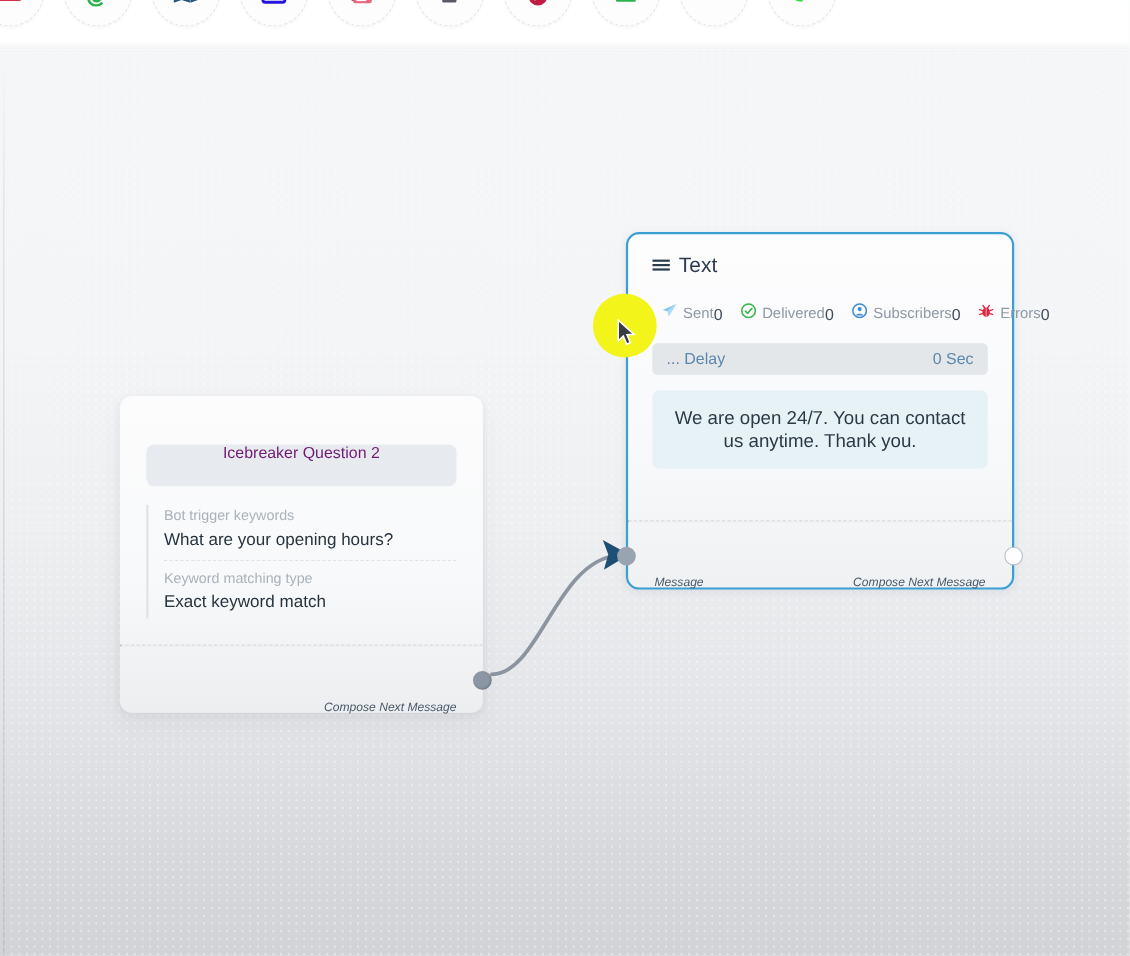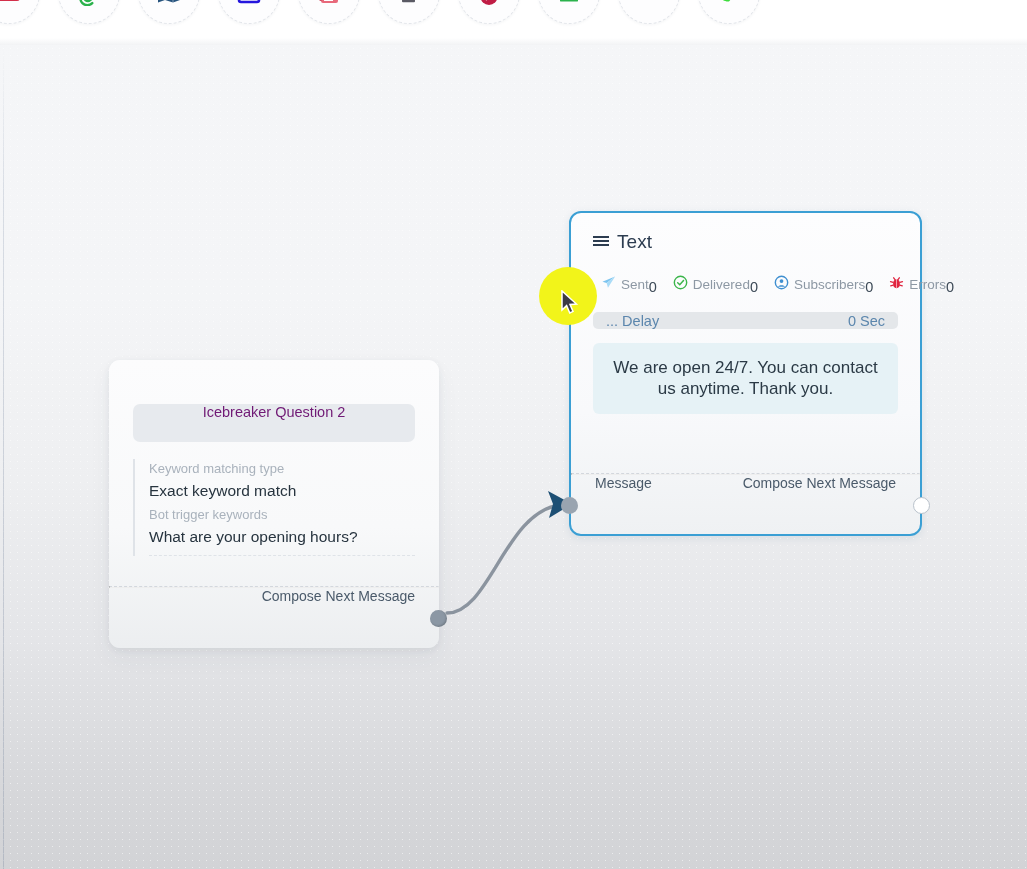--- a/index.html
+++ b/index.html
@@ -149,24 +149,25 @@
 
   .node-divider-dashed {
     border-top: 1px dashed #d3d7dd;
     margin: 0;
   }
 
   .node-footer {
     position: relative;
     height: 61px;
     display: flex;
-    align-items: flex-start;
+    align-items: flex-end;
     padding: 0 24px;
-    font-size: 14px;
+    font-size: 11px;
     color: #4a5a6a;
+    font-style: italic;
   }
   .node-footer .ft-left { flex: 0 0 auto; }
   .node-footer .ft-right { margin-left: auto; }
 
   
   .handle {
     position: absolute;
     width: 17px; height: 17px;
     border-radius: 50%;
   }
@@ -217,21 +218,21 @@
     white-space: nowrap;
   }
   .stat-val {
     margin-top: 6px;
     font-size: 14.5px;
     color: #3d4a57;
   }
 
   .delay-bar {
     margin-top: 17px;
-    height: 17px;
+    height: 29px;
     border-radius: 5px;
     background: #e4e7ea;
     display: flex;
     align-items: center;
     padding: 0 13px;
     font-size: 14.5px;
     color: #5b86ad;
   }
   .delay-bar .dl-right { margin-left: auto; }
 
@@ -402,27 +403,27 @@
 
   <div class="node node-start">
     <div class="node-body">
 
 
       <div class="pill">
         <span>Icebreaker Question 2</span>
       </div>
 
       <div class="field-block">
+        <div class="field-row dashed">
+          <div class="field-label">Bot trigger keywords</div>
+          <div class="field-value">What are your opening hours?</div>
+        </div>
         <div class="field-row">
           <div class="field-label">Keyword matching type</div>
           <div class="field-value">Exact keyword match</div>
-        </div>
-        <div class="field-row dashed">
-          <div class="field-label">Bot trigger keywords</div>
-          <div class="field-value">What are your opening hours?</div>
         </div>
       </div>
 
     </div>
 
     <hr class="node-divider-dashed">
 
     <div class="node-footer">
       <span class="ft-right">Compose Next Message</span>
       <span class="handle handle-out-filled" style="right:-8px; top:22px;"></span>

